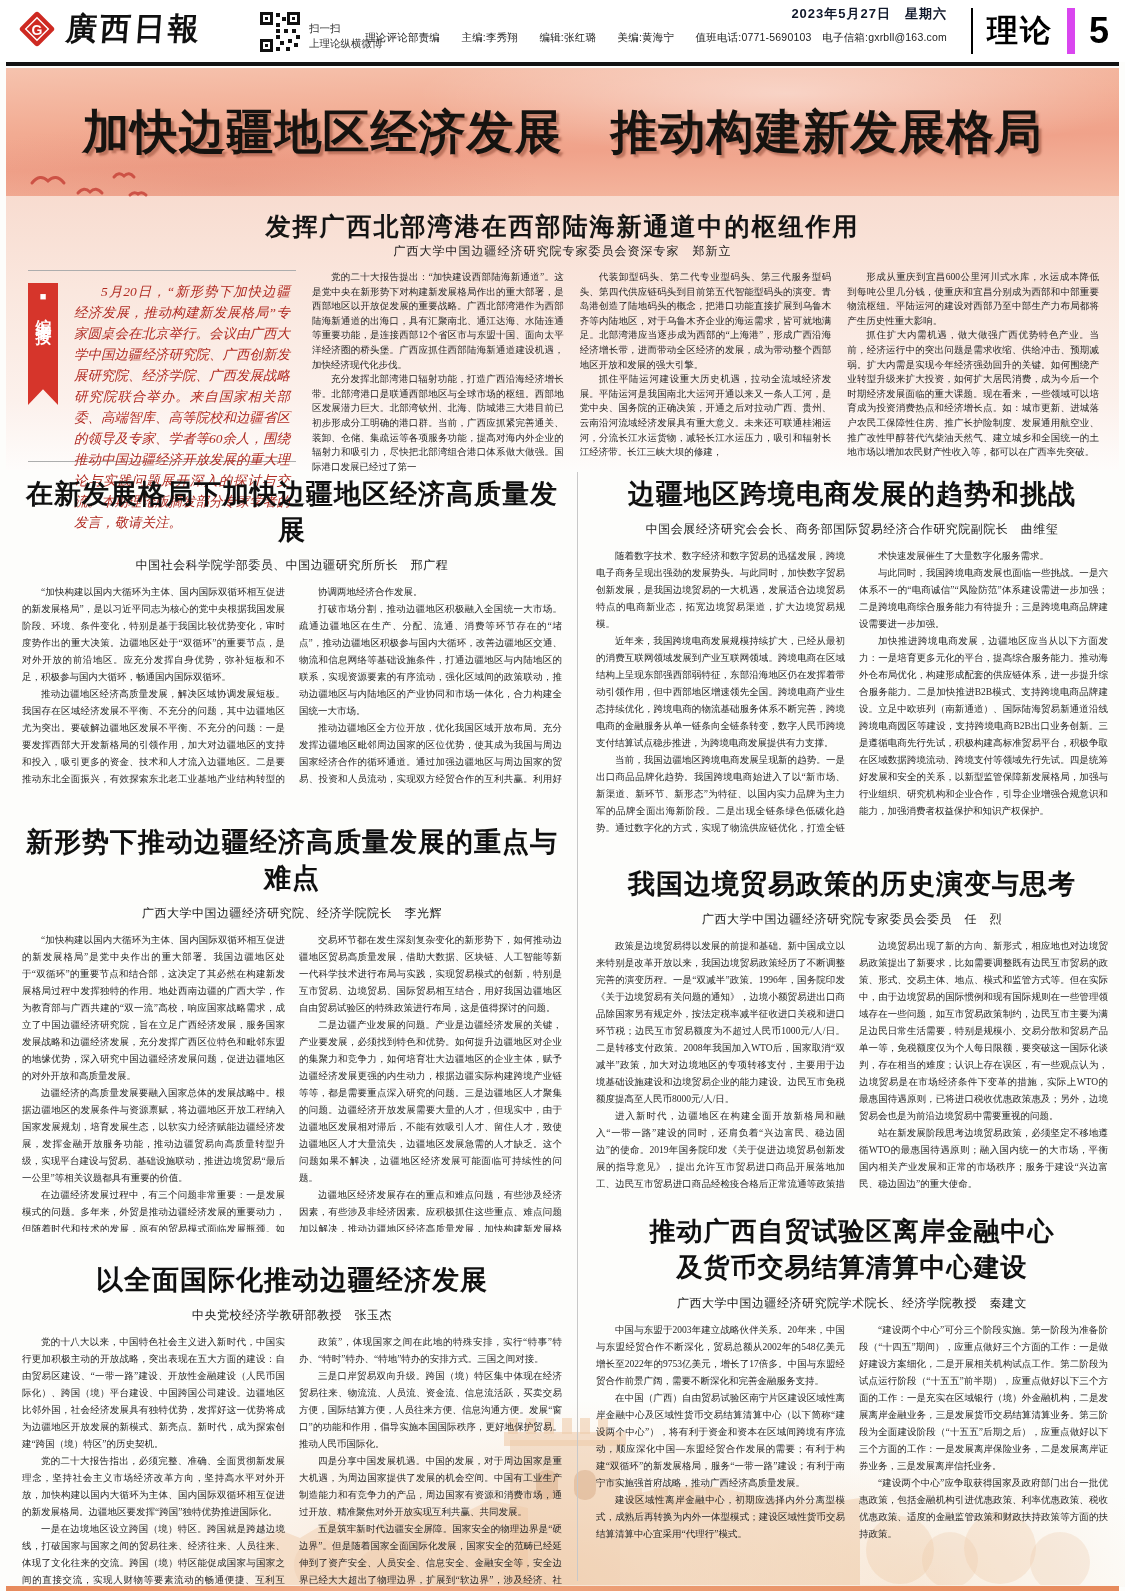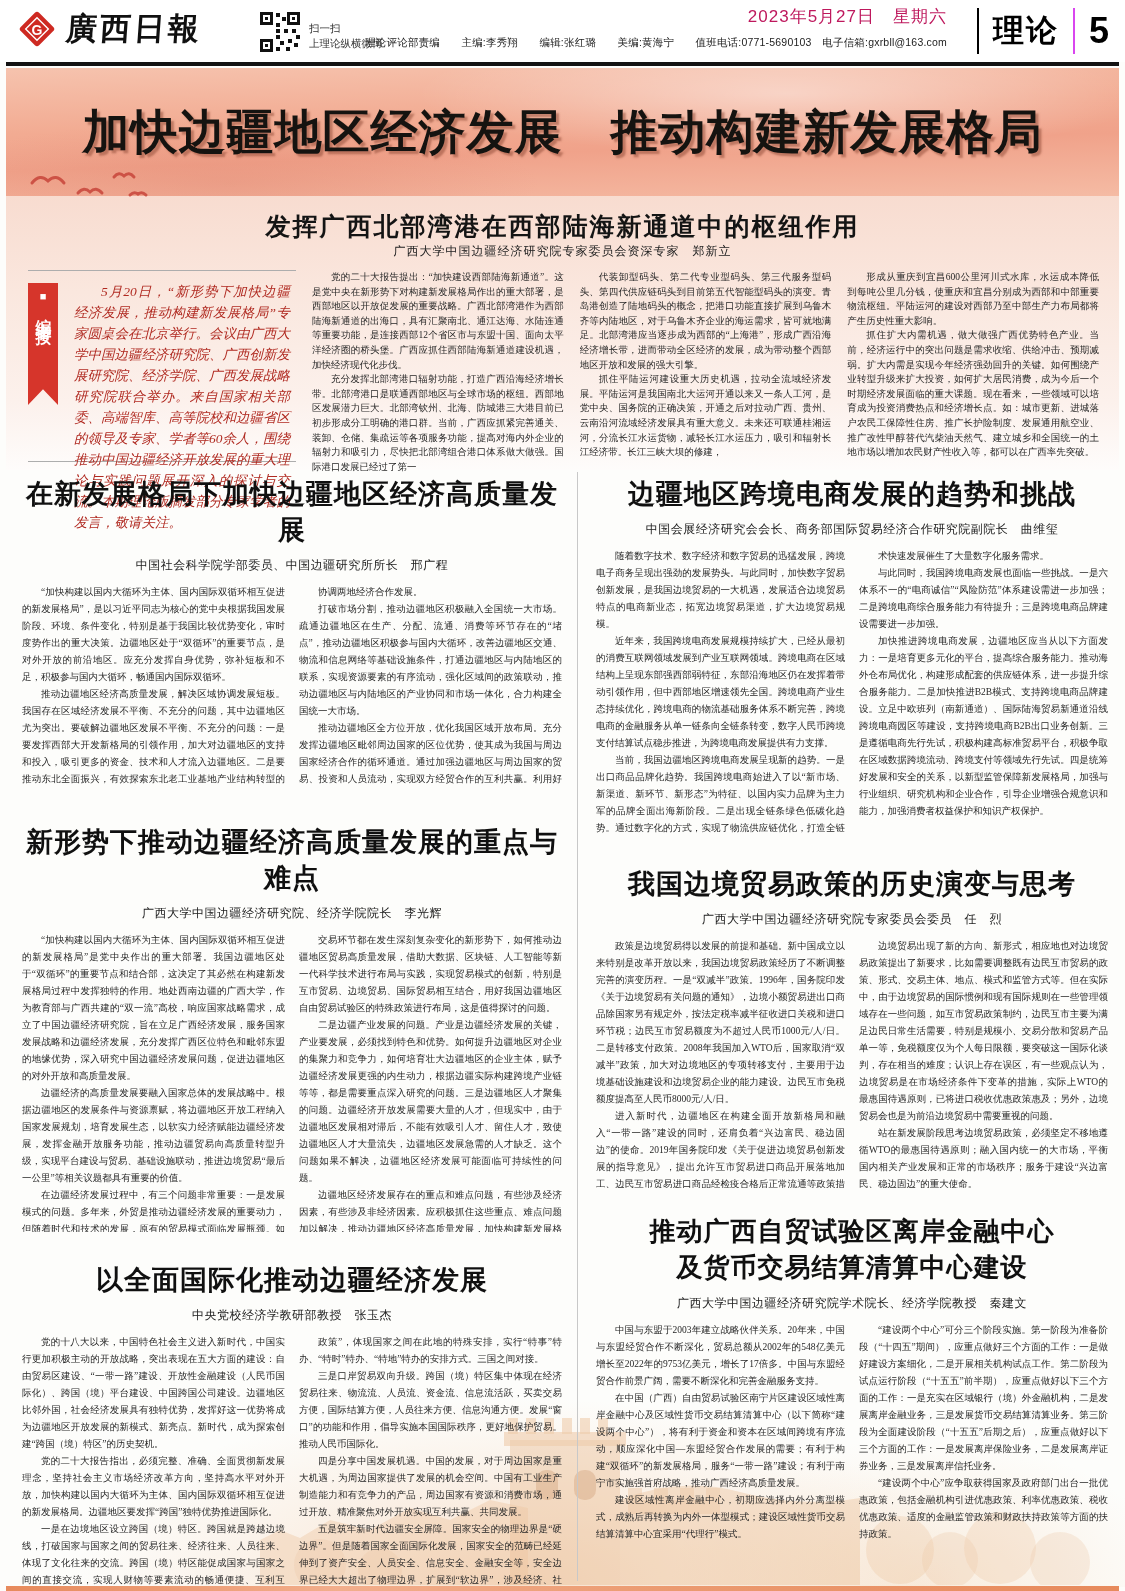--- a/index.html
+++ b/index.html
@@ -5,24 +5,24 @@
   html,body{margin:0;padding:0;background:#888;}
   .page{position:relative;width:1125px;height:1591px;margin:0 auto;background:#fdfdfb;
         font-family:"Liberation Serif","DejaVu Serif",serif;color:#222;overflow:hidden;}
   
   .masthead{position:absolute;top:0;left:0;right:0;height:62px;background:#fff;z-index:5;}
   .logo{position:absolute;left:16px;top:8px;display:flex;align-items:center;gap:8px;}
   .paper-name{font-size:31px;font-weight:900;letter-spacing:3px;transform:skewX(-4deg);color:#101010;}
   .qr{position:absolute;left:258px;top:10px;display:flex;align-items:center;gap:7px;}
   .qr-caption{font-family:"Liberation Sans",sans-serif;font-size:10.5px;line-height:15px;color:#333;white-space:pre-line;margin-top:8px;}
   .m-info{position:absolute;right:178px;top:5px;text-align:right;font-family:"Liberation Sans",sans-serif;}
-  .m-date{font-size:17px;font-weight:400;color:#be185d;letter-spacing:1px;}
+  .m-date{font-size:13px;font-weight:700;color:#0f172a;letter-spacing:1px;}
   .m-editorial{margin-top:8px;font-size:10.5px;color:#222;letter-spacing:.2px;}
   .section-box{position:absolute;right:8px;top:6px;height:50px;display:flex;align-items:center;font-family:"Liberation Sans",sans-serif;}
-  .section-name{font-size:31px;font-weight:900;color:#000;padding:2px 14px;border-left:2px solid #000;border-right:2px solid #d946ef;letter-spacing:2px;}
+  .section-name{font-size:31px;font-weight:900;color:#000;padding:2px 14px;border-left:2px solid #000;border-right:8px solid #d946ef;letter-spacing:2px;}
   .page-num{font-size:36px;font-weight:900;color:#000;padding:0 8px 0 14px;}
   .masthead-rule{position:absolute;top:62px;left:6px;right:6px;height:3.5px;background:#131313;z-index:5;}
   
   .banner{position:absolute;top:68px;left:6px;right:6px;height:128px;z-index:2;
     background:linear-gradient(178deg,#f6c3ae 0%,#f2ab92 40%,#f0a28a 62%,#f5bba4 100%);}
   .banner:before{content:"";position:absolute;inset:0;
     background:radial-gradient(55% 80% at 70% 20%,rgba(255,255,255,.45),rgba(255,255,255,0) 60%),
                radial-gradient(40% 70% at 20% 90%,rgba(215,120,100,.25),rgba(255,255,255,0) 70%);}
   .banner-headline{position:relative;text-align:center;line-height:128px;font-family:"Liberation Sans","DejaVu Sans",sans-serif;
     font-weight:900;font-size:47px;letter-spacing:1px;color:#151310;text-shadow:3px 3px 2px rgba(140,70,50,.5);}

